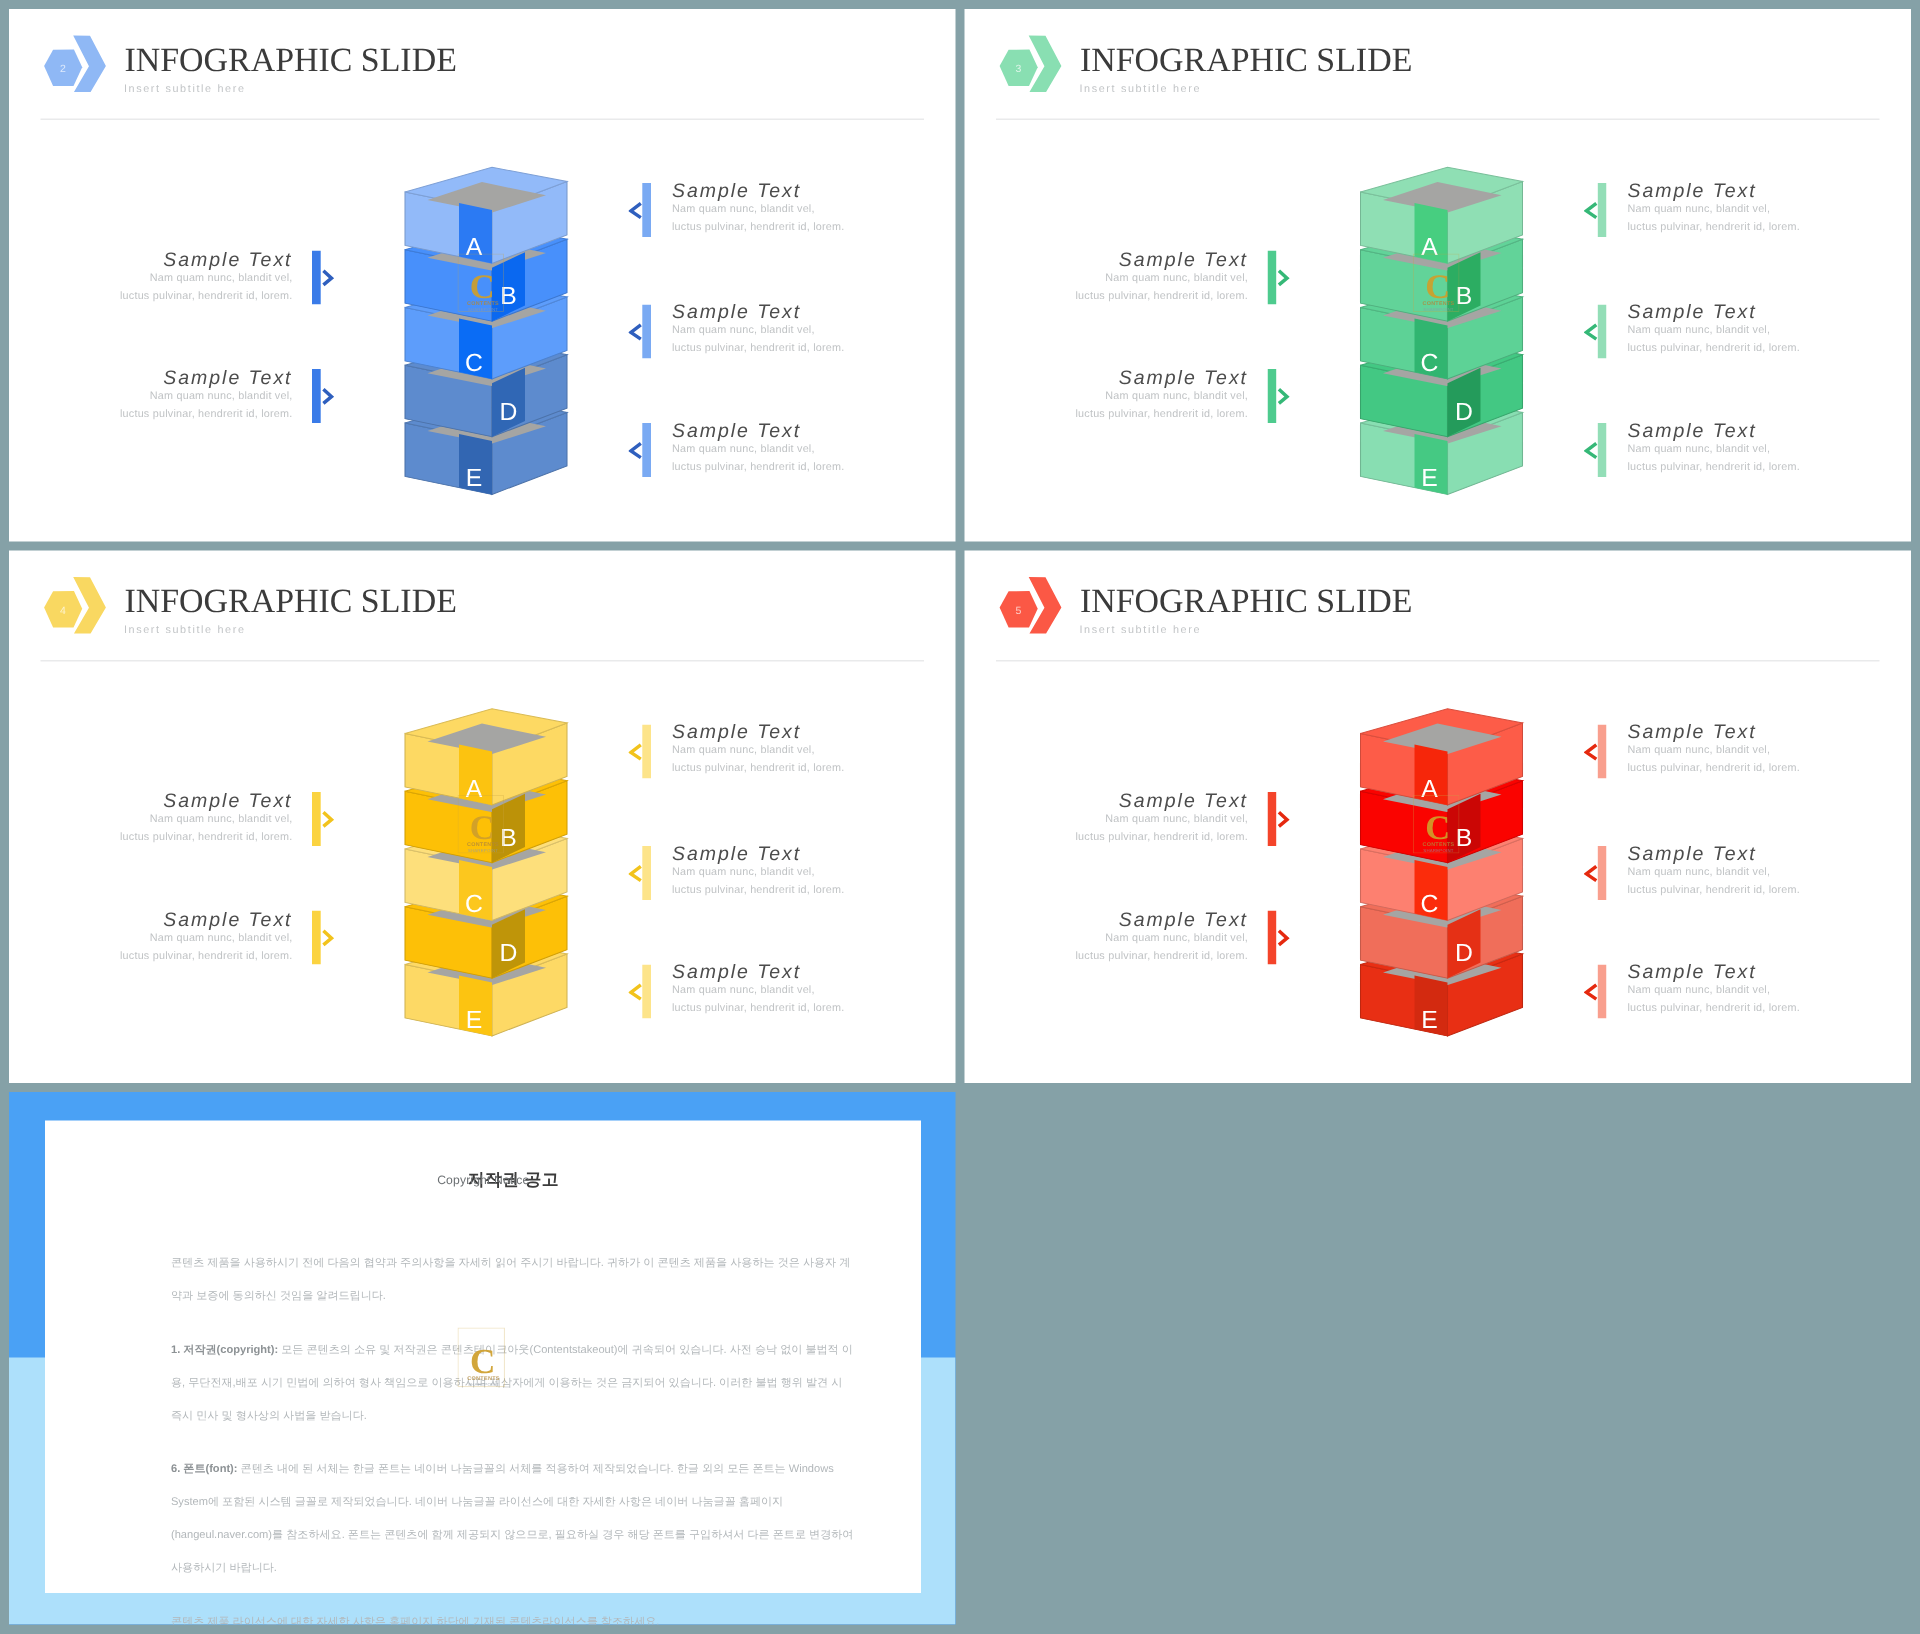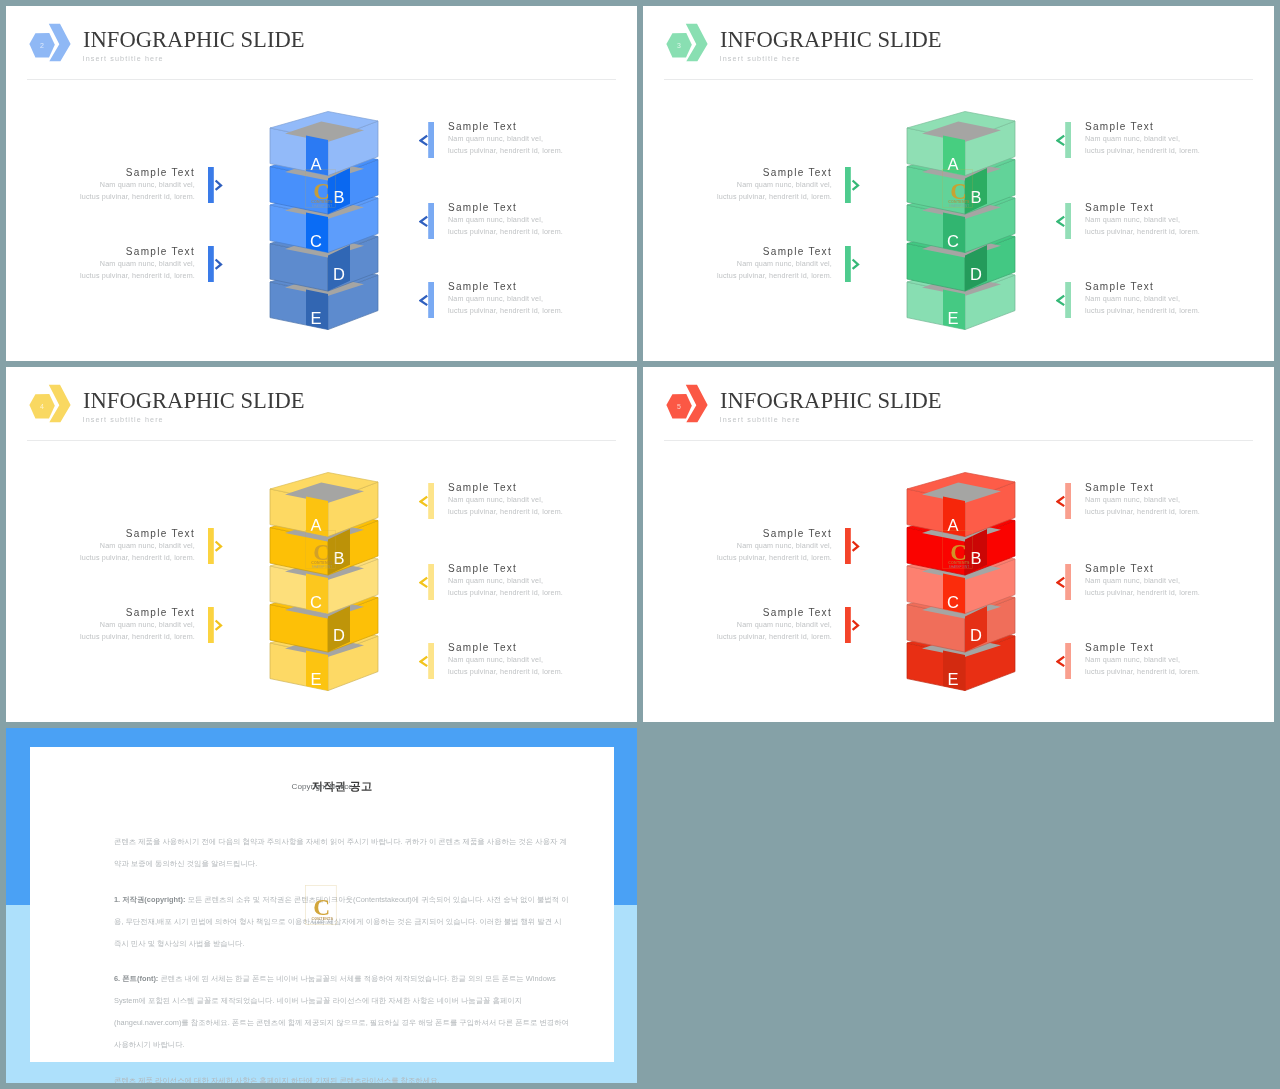--- a/index.html
+++ b/index.html
@@ -3,21 +3,21 @@
 <meta charset="utf-8">
 <style>
   html,body{margin:0;padding:0;}
   body{width:1280px;height:1089px;background:#85a1a7;font-family:"Liberation Sans",sans-serif;overflow:hidden;position:relative;}
   .slide{position:absolute;background:#fff;overflow:hidden;}
   .hdr-logo{position:absolute;left:22px;top:10px;width:46px;height:52px;}
   .hdr-title{position:absolute;left:77px;top:21px;font-family:"Liberation Serif",serif;font-size:22.6px;color:#3b3b3b;letter-spacing:0;white-space:nowrap;line-height:26px;}
   .hdr-sub{position:absolute;left:76.6px;top:48px;font-size:7.2px;color:#c2c5c7;letter-spacing:1.1px;white-space:nowrap;line-height:10px;}
   .hdr-rule{position:absolute;left:21px;top:73px;width:589px;height:1px;background:#e9eaeb;}
   .itm{position:absolute;}
-  .itm .t1{font-size:10px;color:#4c4c4c;letter-spacing:1.3px;white-space:nowrap;line-height:12px;}
+  .itm .t1{font-size:13px;color:#4c4c4c;letter-spacing:1.3px;white-space:nowrap;line-height:12px;font-style:italic;}
   .itm .t2{font-size:7.2px;color:#c0c3c5;letter-spacing:.15px;white-space:nowrap;line-height:12px;}
   .itm.l{text-align:right;}
   .itm.r{text-align:left;}
   .mark{position:absolute;}
   .mark svg{position:absolute;}
   .tower{position:absolute;}
   .wm{position:absolute;}
   .cp-title{position:absolute;text-align:center;width:100%;}
 </style>
 </head>

